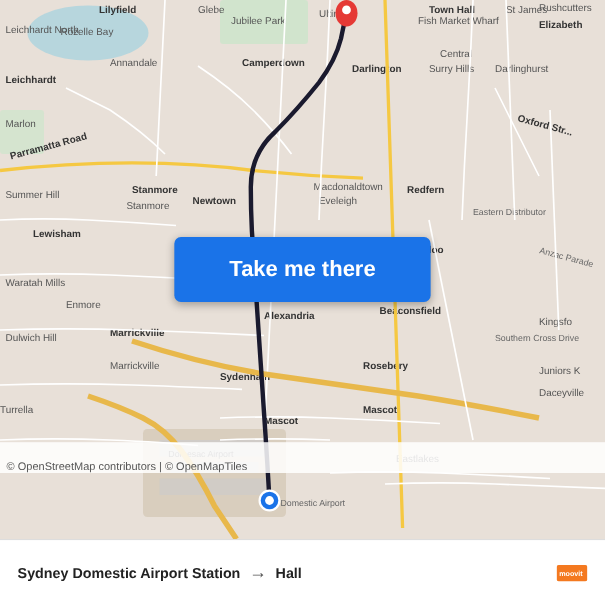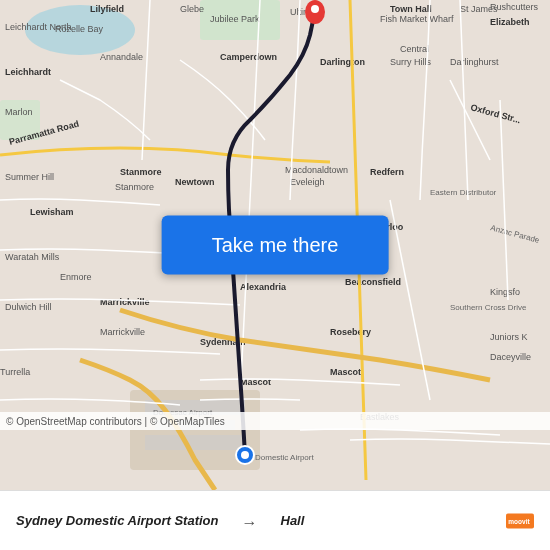--- a/index.html
+++ b/index.html
@@ -32,33 +32,33 @@
       position: absolute;
       top: 50%;
       left: 50%;
       transform: translate(-50%, -50%);
       background-color: #1a73e8;
       color: white;
       border: none;
       border-radius: 6px;
       padding: 18px 50px;
       font-size: 20px;
-      font-weight: normal;
+      font-weight: bold;
       cursor: pointer;
       white-space: nowrap;
       box-shadow: 0 2px 8px rgba(0,0,0,0.3);
       z-index: 10;
     }
 
     
     #attribution-bar {
-      height: 18px;
+      height: 28px;
       background-color: rgba(255,255,255,0.85);
       display: flex;
-      align-items: center;
+      align-items: flex-end;
       padding: 0 6px;
       font-size: 10px;
       color: #555;
       position: absolute;
       bottom: 60px;
       left: 0;
       right: 0;
       z-index: 5;
     }
 
@@ -70,23 +70,22 @@
       align-items: center;
       justify-content: space-between;
       padding: 0 16px;
       border-top: 1px solid #ddd;
       flex-shrink: 0;
     }
 
     #route-info {
       display: flex;
       align-items: center;
-      gap: 23px;
+      gap: 8px;
       flex: 1;
-      font-style: italic;
     }
 
     #origin-text {
       font-size: 13px;
       font-weight: 600;
       color: #222;
     }
 
     #arrow-icon {
       color: #555;

